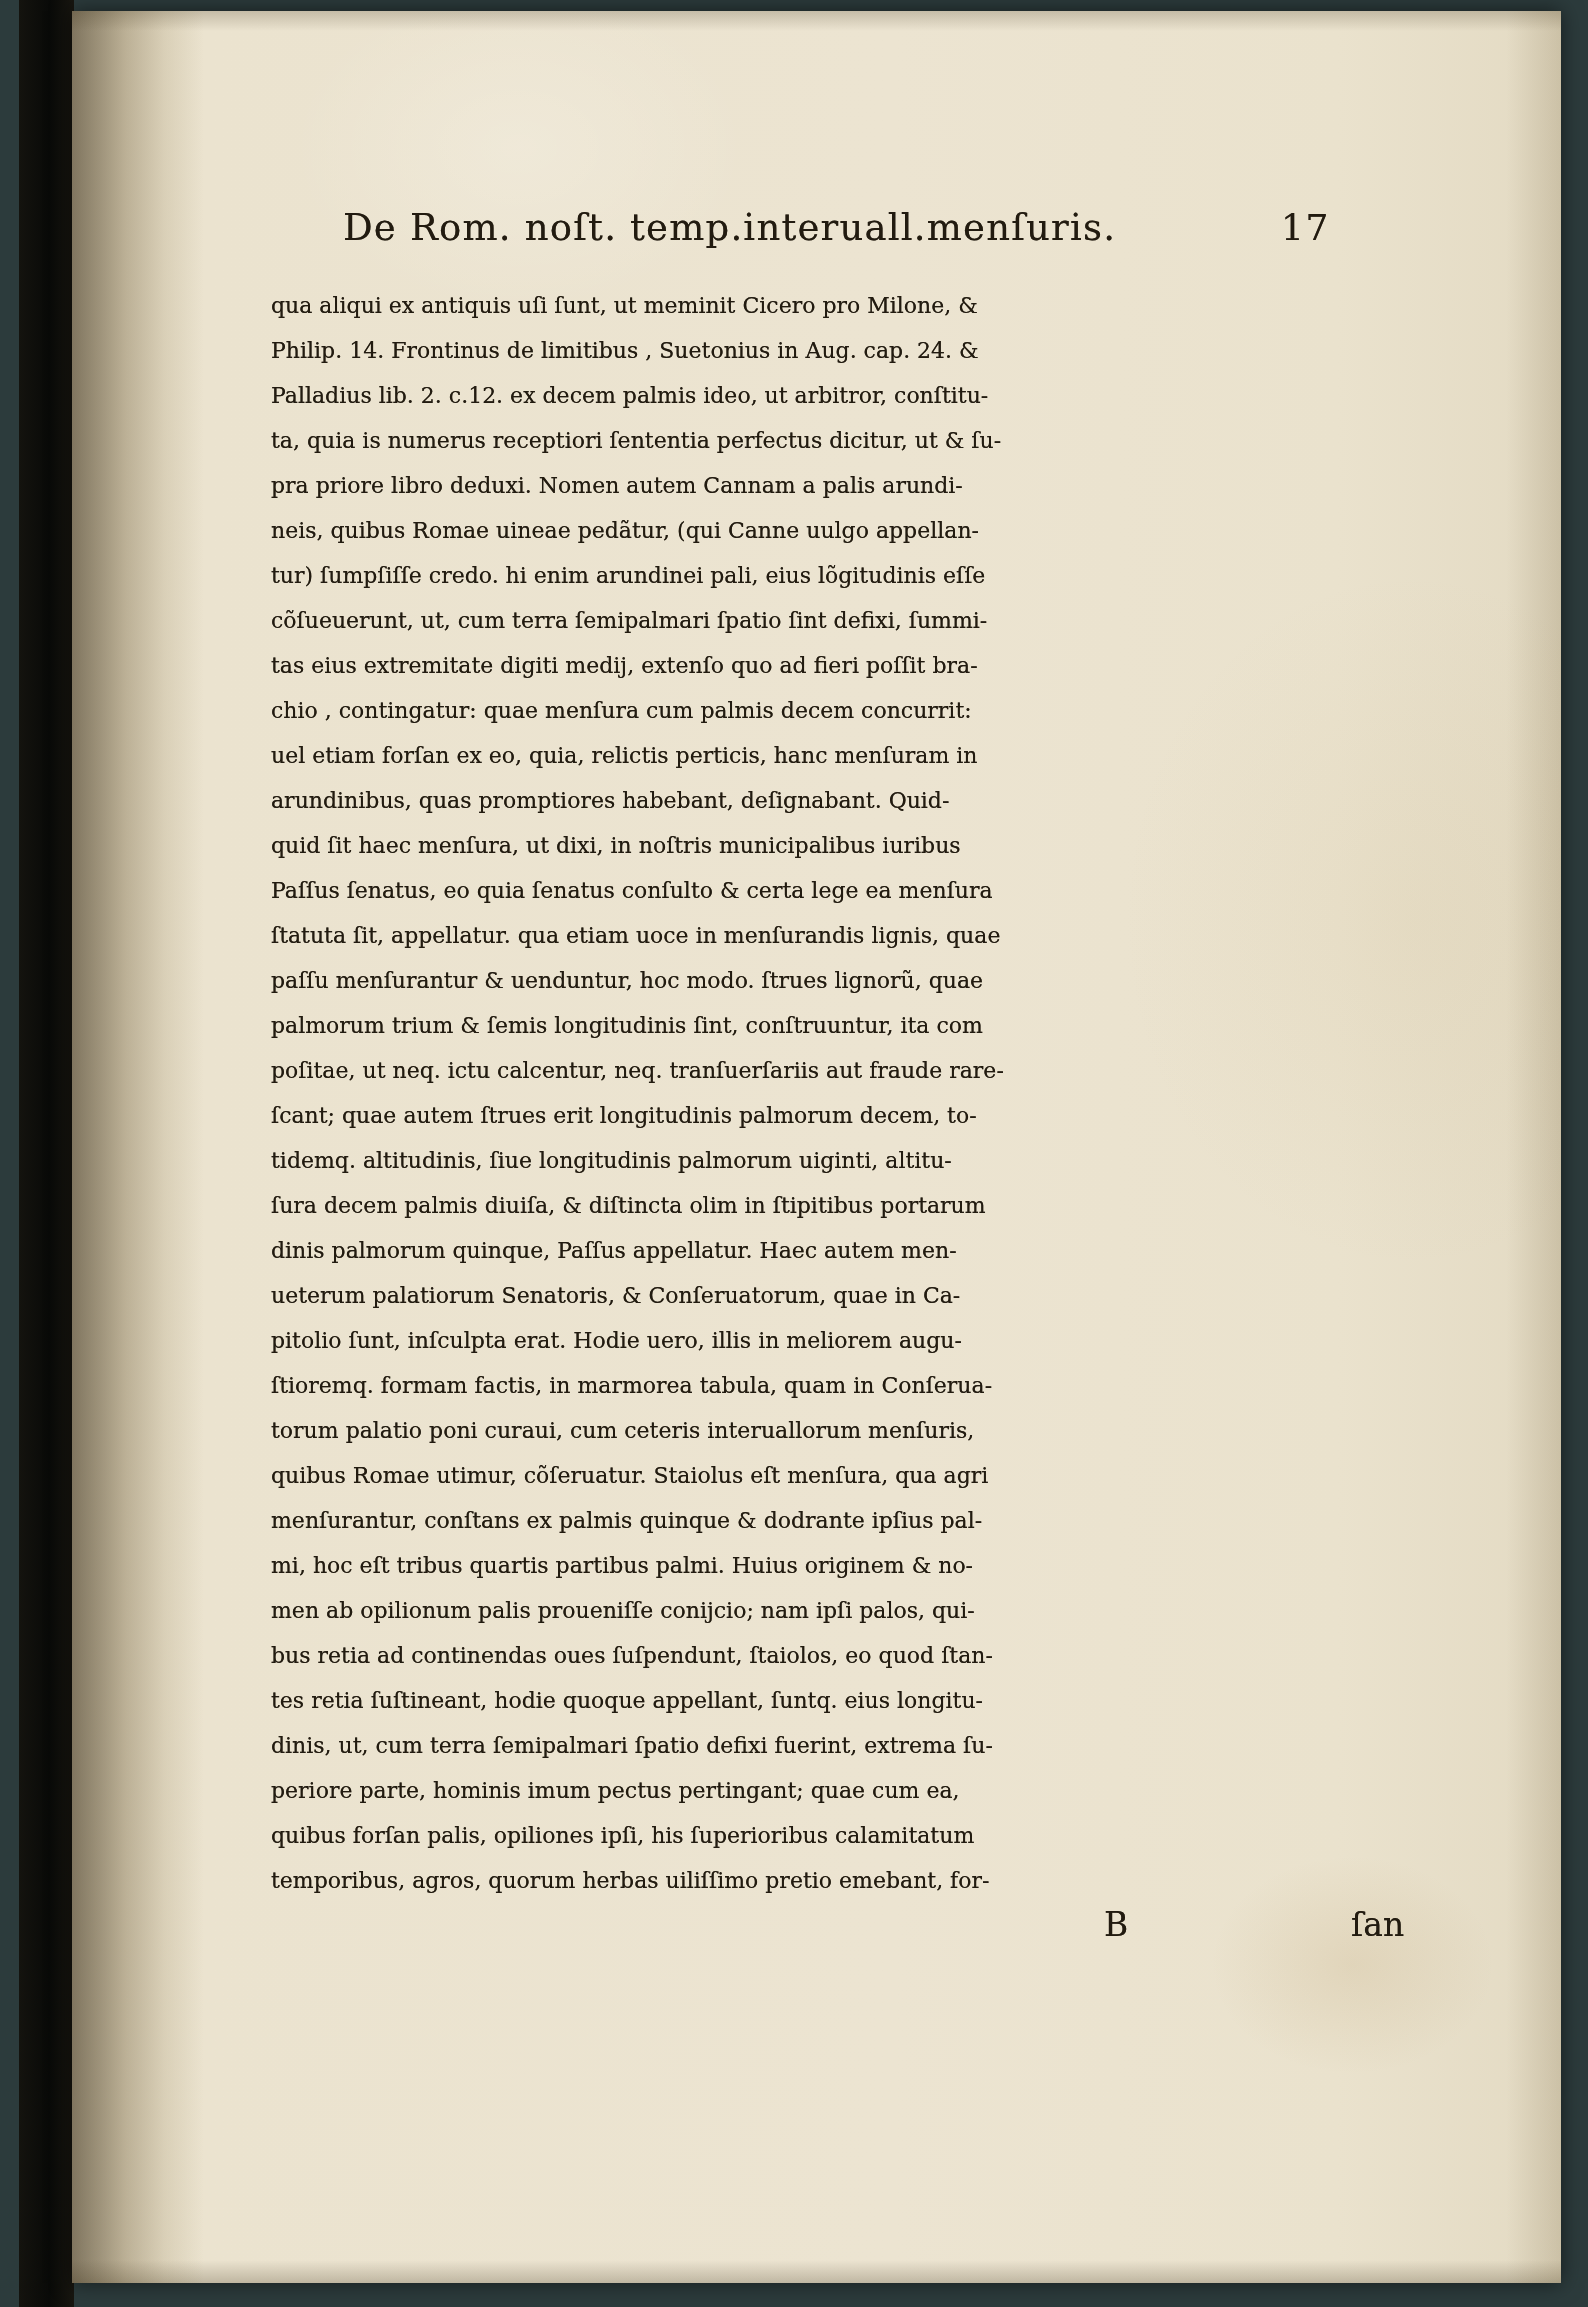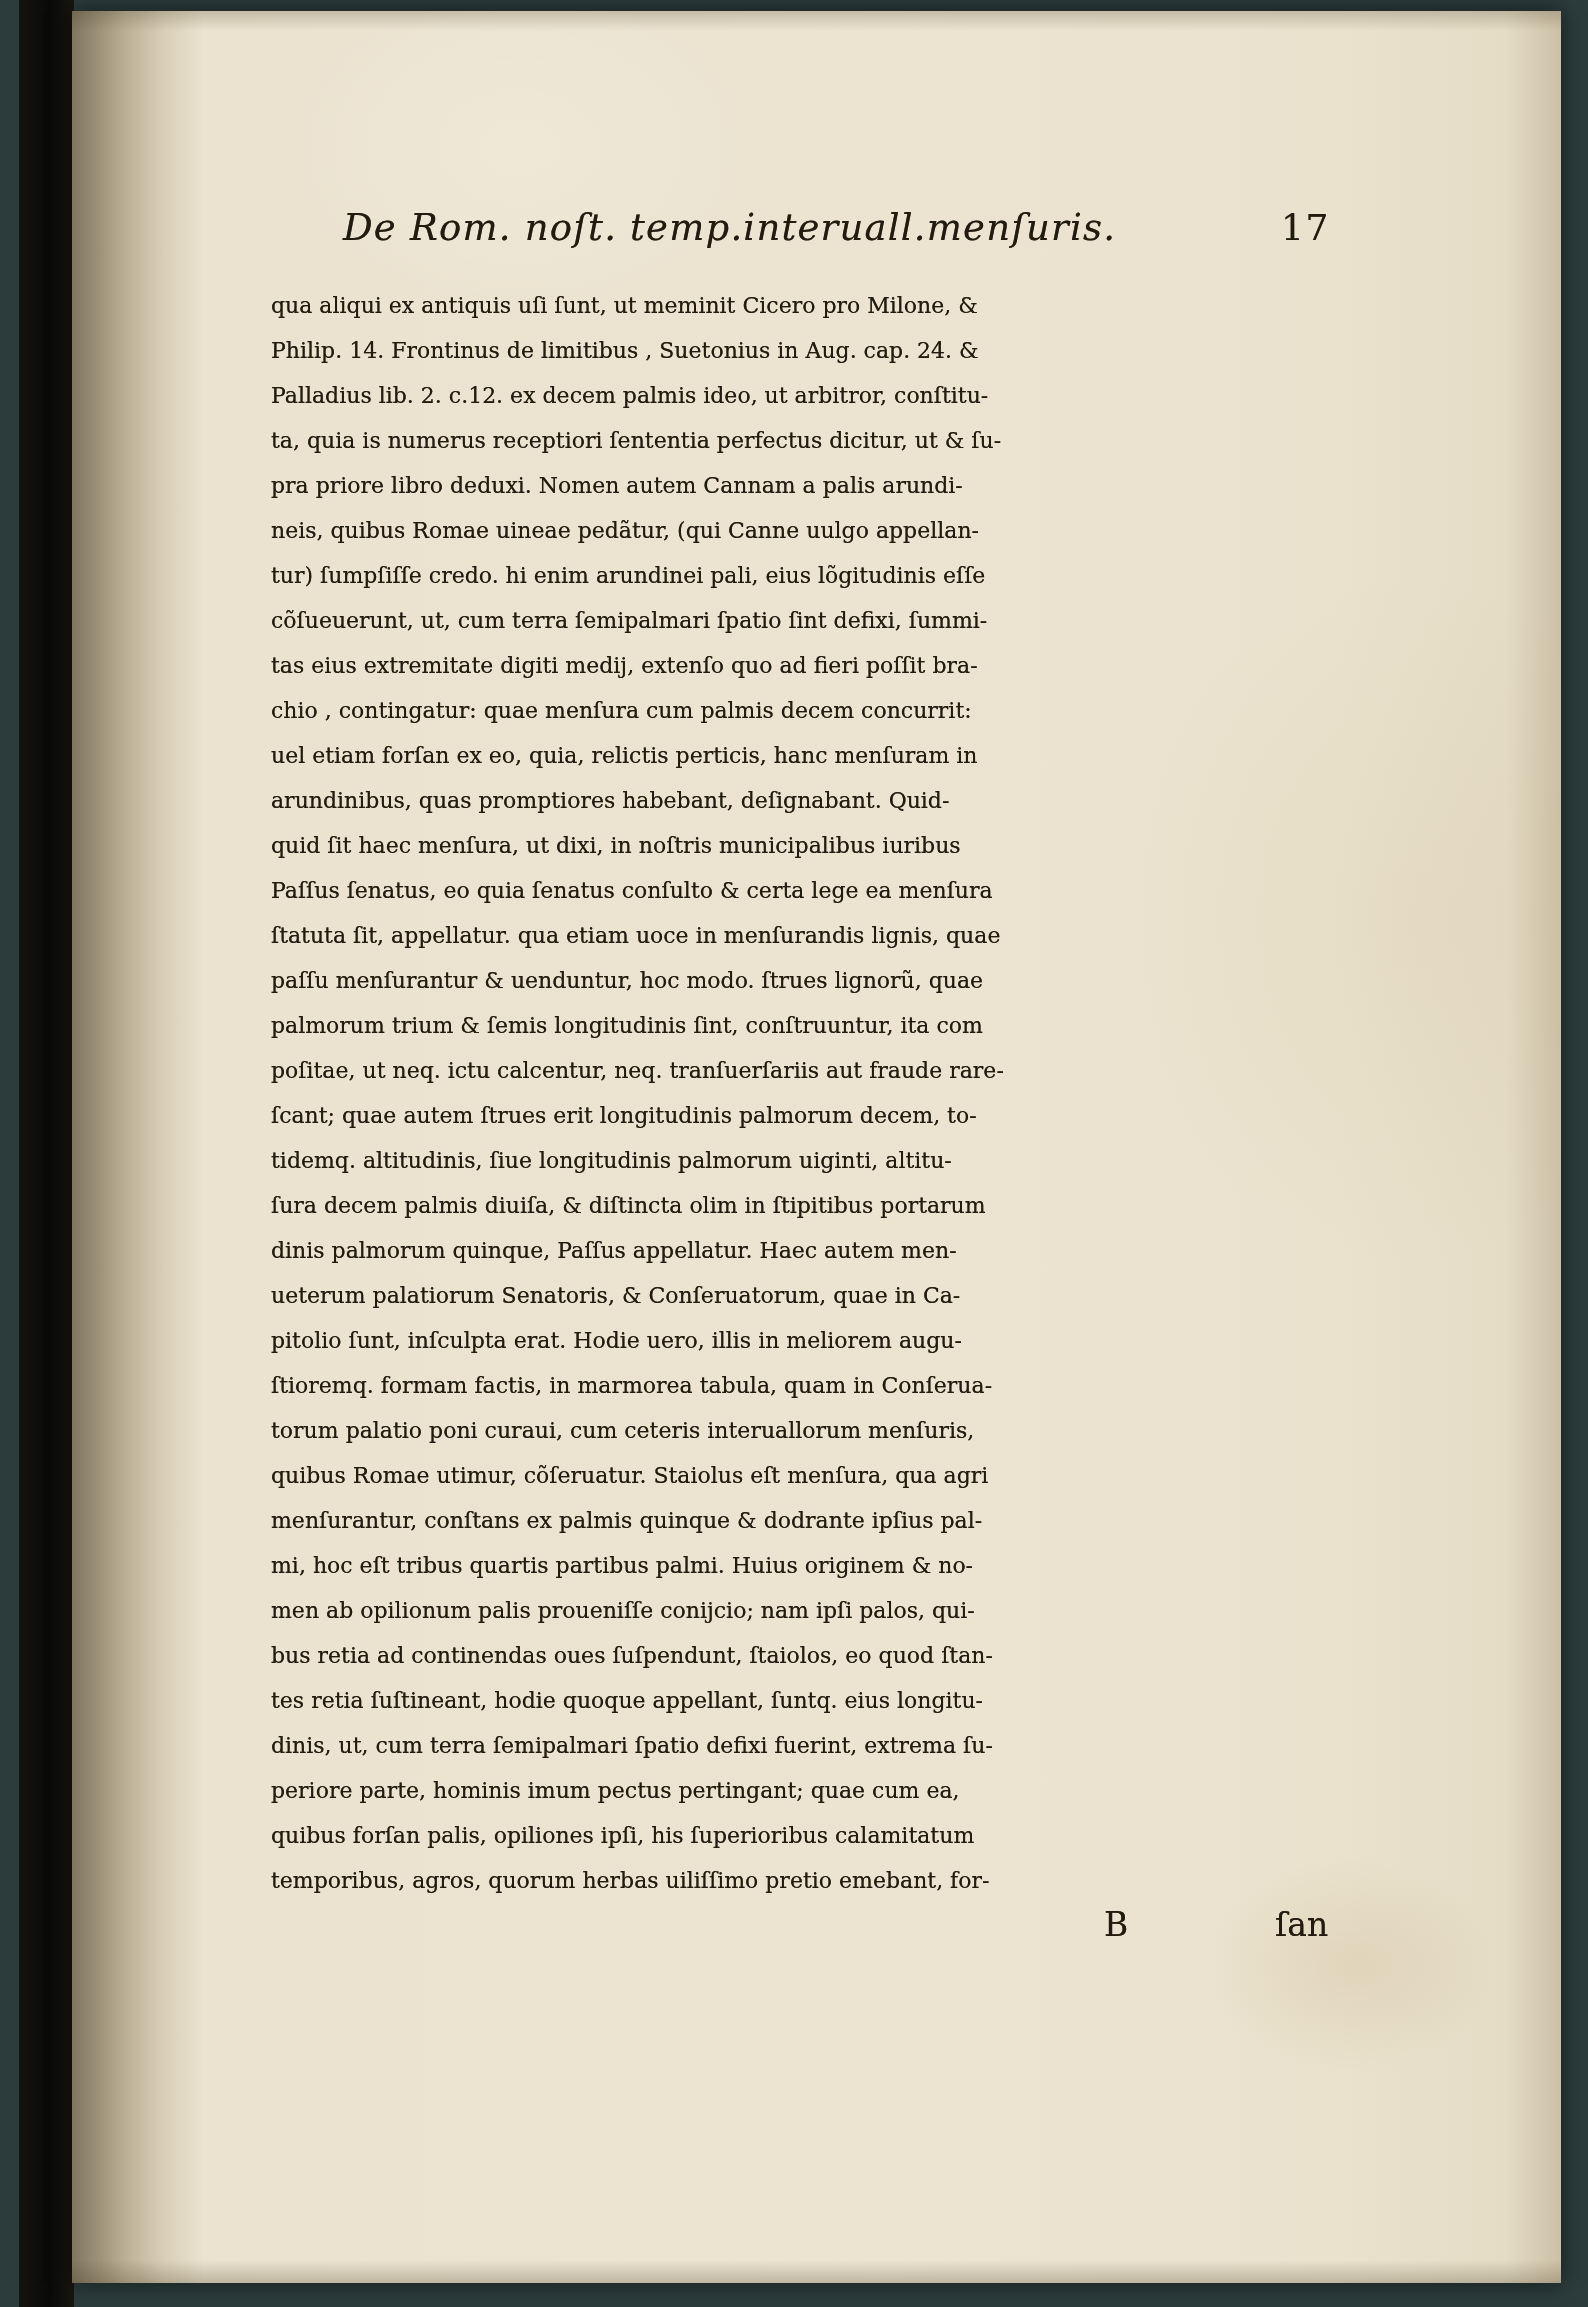--- a/index.html
+++ b/index.html
@@ -83,21 +83,20 @@
     color: #221b10;
   }
   .header-row {
     display: flex;
     align-items: baseline;
     justify-content: space-between;
     padding: 0 92px 0 72px;
     margin-bottom: 34px;
   }
   .running-title {
-    font-style: italic;
     font-size: 37px;
     letter-spacing: 1.2px;
     text-shadow: 0 0 0.6px rgba(34, 27, 16, 0.7);
     white-space: nowrap;
   }
   .page-number {
     font-size: 36px;
     letter-spacing: 1.6px;
     text-shadow: 0 0 0.6px rgba(34, 27, 16, 0.7);
   }
@@ -122,21 +121,21 @@
     font-size: 33px;
     text-shadow: 0 0 0.5px rgba(34, 27, 16, 0.75);
   }
   .signature-mark {
     position: absolute;
     left: 833px;
     top: 0;
   }
   .catchword {
     position: absolute;
-    left: 1004px;
+    left: 1080px;
     top: 0;
   }
 </style>
 </head>
 <body>
 
 <div class="scan">
   <div class="spine"></div>
   <div class="page">
     <div class="topshade"></div>

